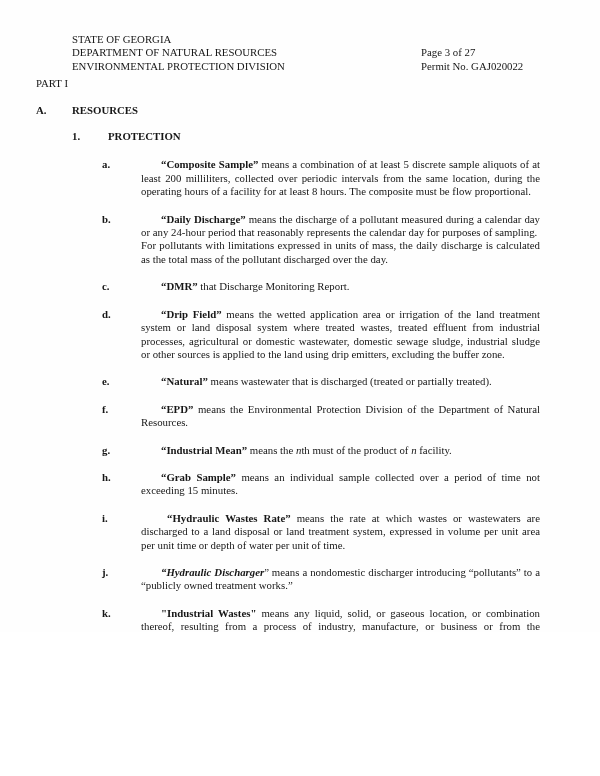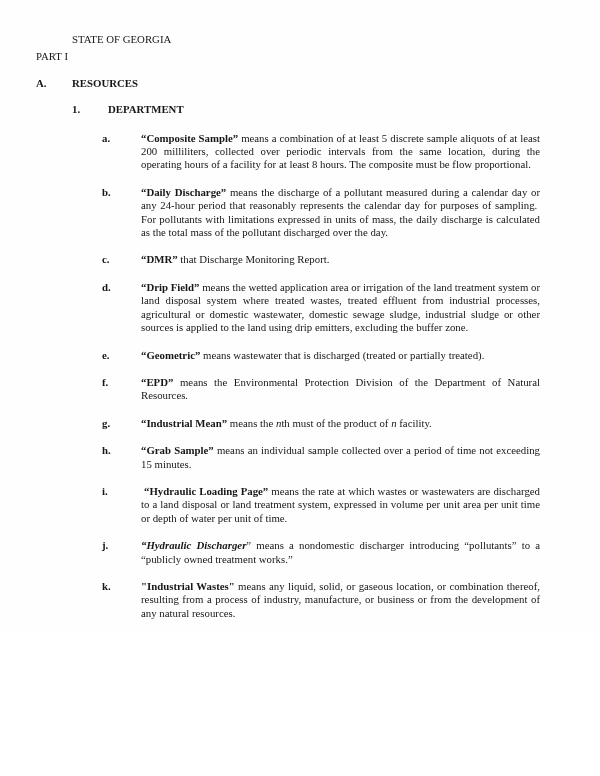--- a/index.html
+++ b/index.html
@@ -13,21 +13,21 @@
     width: 600px;
     height: 632px;
     background: #fefefe;
     color: #161616;
     font-size: 10.8px;
     line-height: 13.4px;
     overflow: hidden;
     box-sizing: border-box;
     padding: 33px 60px 0 36px;
   }
-  .b { font-weight: bold; }
+  .b { font-weight: bold; margin-left: 20px; }
   .i { font-style: italic; }
 
   .header { position: relative; margin-left: 36px; }
   .header-right {
     position: absolute;
     left: 349px;
     top: 13.4px;
     white-space: nowrap;
   }
 
@@ -62,33 +62,39 @@
   }
 </style>
 </head>
 <body>
 
 <div class="page">
 
   <div class="header">
     <div class="header-left">
       <div>STATE OF GEORGIA</div>
+      <div>DEPARTMENT OF NATURAL RESOURCES</div>
+      <div>ENVIRONMENTAL PROTECTION DIVISION</div>
+    </div>
+    <div class="header-right">
+      <div>Page 3 of 27</div>
+      <div>Permit No. GAJ020022</div>
     </div>
   </div>
 
   <div class="part-heading">PART I</div>
 
   <div class="labeled-row section-row">
     <span class="label-cell">A.</span>
     <span>RESOURCES</span>
   </div>
 
   <div class="labeled-row subsection-row">
     <span class="label-cell">1.</span>
-    <span>DEPARTMENT</span>
+    <span>PROTECTION</span>
   </div>
 
   <div class="definitions-list">
   <div class="definition-item">
     <span class="definition-letter">a.</span>
     <span class="definition-text"><span class="b">“Composite Sample”</span><span> means a combination of at least 5 discrete sample aliquots of at least 200 milliliters, collected over periodic intervals from the same location, during the operating hours of a facility for at least 8 hours. The composite must be flow proportional.</span></span>
   </div>
 
   <div class="definition-item">
     <span class="definition-letter">b.</span>
@@ -100,41 +106,41 @@
     <span class="definition-text"><span class="b">“DMR”</span><span> that Discharge Monitoring Report.</span></span>
   </div>
 
   <div class="definition-item">
     <span class="definition-letter">d.</span>
     <span class="definition-text"><span class="b">“Drip Field”</span><span> means the wetted application area or irrigation of the land treatment system or land disposal system where treated wastes, treated effluent from industrial processes, agricultural or domestic wastewater, domestic sewage sludge, industrial sludge or other sources is applied to the land using drip emitters, excluding the buffer zone.</span></span>
   </div>
 
   <div class="definition-item">
     <span class="definition-letter">e.</span>
-    <span class="definition-text"><span class="b">“Geometric”</span><span> means wastewater that is discharged (treated or partially treated).</span></span>
+    <span class="definition-text"><span class="b">“Natural”</span><span> means wastewater that is discharged (treated or partially treated).</span></span>
   </div>
 
   <div class="definition-item">
     <span class="definition-letter">f.</span>
     <span class="definition-text"><span class="b">“EPD”</span><span> means the Environmental Protection Division of the Department of Natural Resources.</span></span>
   </div>
 
   <div class="definition-item">
     <span class="definition-letter">g.</span>
     <span class="definition-text"><span class="b">“Industrial Mean”</span><span> means the </span><span class="i">n</span><span>th must of the product of </span><span class="i">n</span><span> facility.</span></span>
   </div>
 
   <div class="definition-item">
     <span class="definition-letter">h.</span>
     <span class="definition-text"><span class="b">“Grab Sample”</span><span> means an individual sample collected over a period of time not exceeding 15 minutes.</span></span>
   </div>
 
   <div class="definition-item">
     <span class="definition-letter">i.</span>
-    <span class="definition-text"><span>&nbsp;</span><span class="b">“Hydraulic Loading Page”</span><span> means the rate at which wastes or wastewaters are discharged to a land disposal or land treatment system, expressed in volume per unit area per unit time or depth of water per unit of time.</span></span>
+    <span class="definition-text"><span>&nbsp;</span><span class="b">“Hydraulic Wastes Rate”</span><span> means the rate at which wastes or wastewaters are discharged to a land disposal or land treatment system, expressed in volume per unit area per unit time or depth of water per unit of time.</span></span>
   </div>
 
   <div class="definition-item">
     <span class="definition-letter">j.</span>
     <span class="definition-text"><span class="b i">“Hydraulic Discharger</span><span>”</span><span> means a nondomestic discharger introducing “pollutants” to a “publicly owned treatment works.”</span></span>
   </div>
 
   <div class="definition-item">
     <span class="definition-letter">k.</span>
     <span class="definition-text"><span class="b">"Industrial Wastes"</span><span> means any liquid, solid, or gaseous location, or combination thereof, resulting from a process of industry, manufacture, or business or from the development of any natural resources.</span></span>

